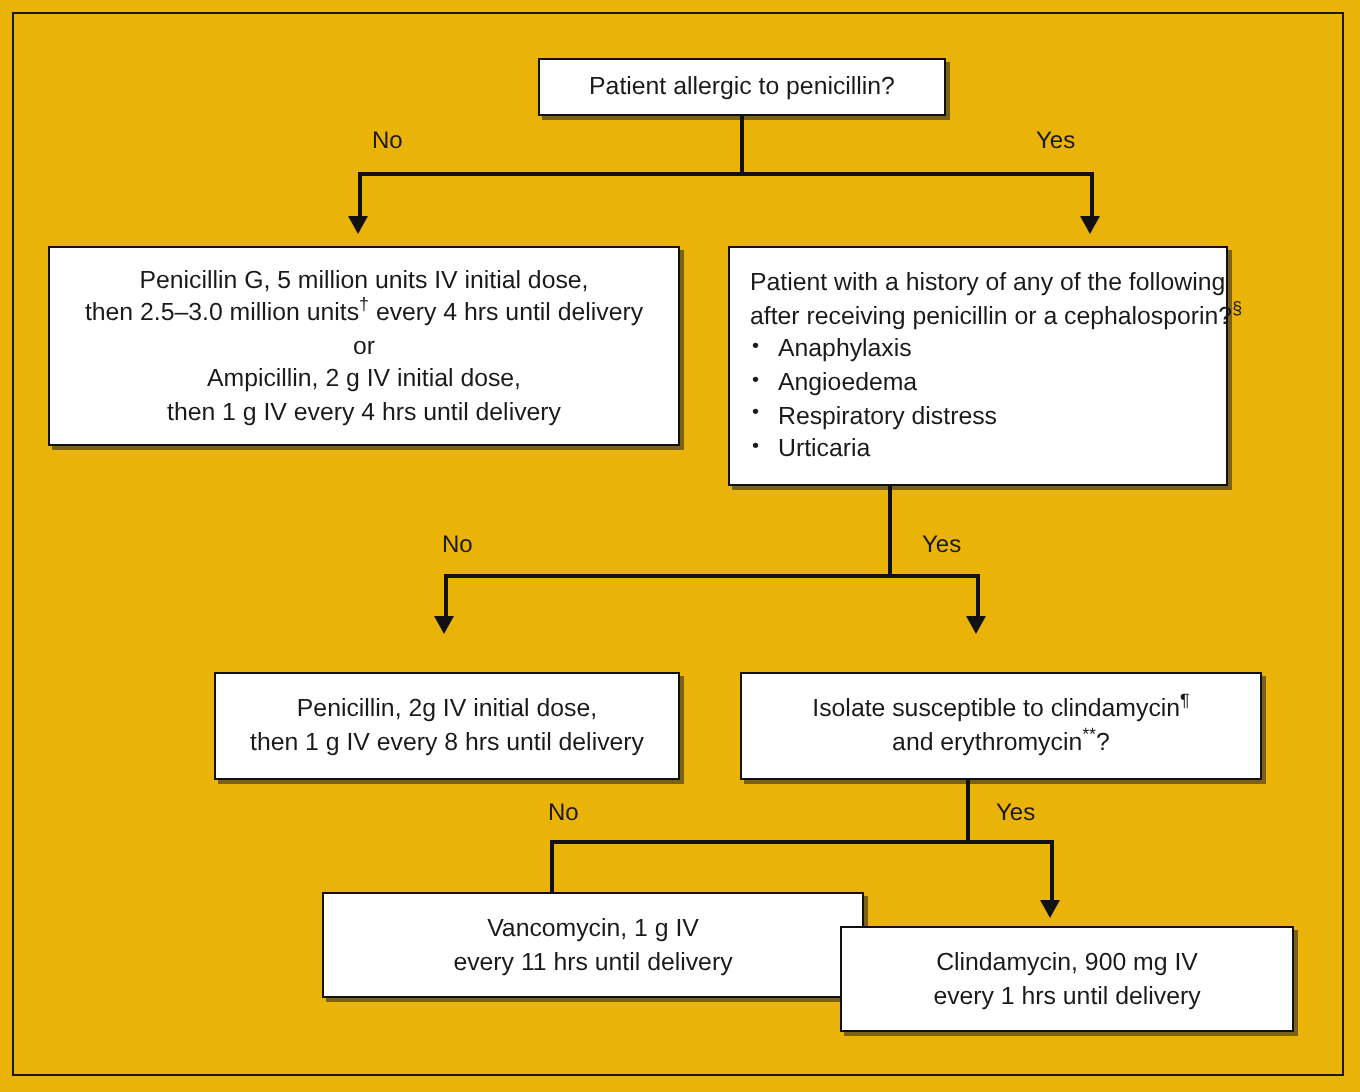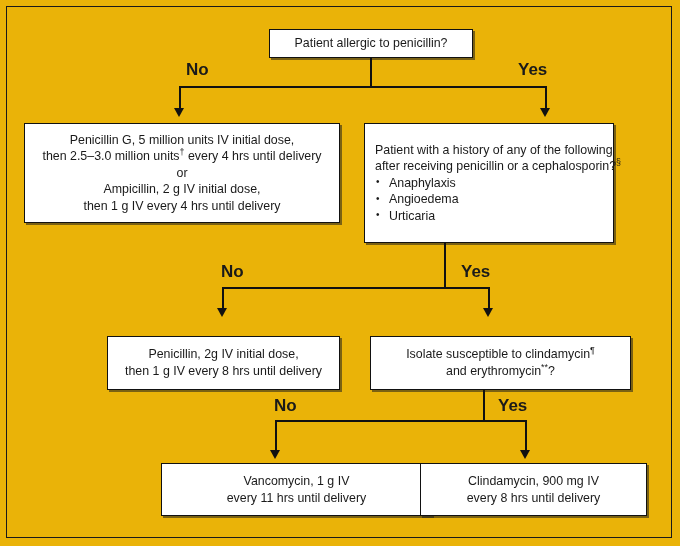--- a/index.html
+++ b/index.html
@@ -83,25 +83,24 @@
   .arrowhead {
     position: absolute;
     width: 0;
     height: 0;
     border-left: 5.8px solid transparent;
     border-right: 5.8px solid transparent;
     border-top: 9.5px solid #111111;
   }
   .edge-label {
     position: absolute;
-    font-size: 17px;
+    font-size: 12px;
     line-height: 14px;
     color: #1a1a1a;
     white-space: nowrap;
-    font-weight: bold;
   }
 </style>
 </head>
 <body>
 
 <div id="chart-root">
 
   <div class="outer-frame"></div>
 
   <div class="fc-box center" style="left:269px; top:29px; width:204px; height:29px;">
@@ -128,20 +127,21 @@
     <div class="fc-line">Ampicillin, 2 g IV initial dose,</div>
     <div class="fc-line">then 1 g IV every 4 hrs until delivery</div>
   </div>
 
   <div class="fc-box left" style="left:364px; top:123px; width:250px; height:120px;">
     <div class="fc-line">Patient with a history of any of the following</div>
     <div class="fc-line">after receiving penicillin or a cephalosporin?<sup>§</sup></div>
     <ul class="bullets">
       <li>Anaphylaxis</li>
       <li>Angioedema</li>
+      <li>Respiratory distress</li>
       <li>Urticaria</li>
     </ul>
   </div>
 
   <div class="vline" style="left:444px; top:243px; height:46px;"></div>
   <div class="hline" style="left:222px; top:287px; width:268px;"></div>
   <div class="vline" style="left:222px; top:287px; height:23px;"></div>
   <div class="arrowhead" style="left:217.2px; top:308px;"></div>
   <div class="vline" style="left:488px; top:287px; height:23px;"></div>
   <div class="arrowhead" style="left:483.2px; top:308px;"></div>
@@ -162,23 +162,23 @@
   <div class="vline" style="left:483px; top:390px; height:32px;"></div>
   <div class="hline" style="left:275px; top:420px; width:252px;"></div>
   <div class="vline" style="left:275px; top:420px; height:32px;"></div>
   <div class="arrowhead" style="left:270.2px; top:450px;"></div>
   <div class="vline" style="left:525px; top:420px; height:32px;"></div>
   <div class="arrowhead" style="left:520.2px; top:450px;"></div>
 
   <div class="edge-label" style="left:274px; top:399px;">No</div>
   <div class="edge-label" style="left:498px; top:399px;">Yes</div>
 
-  <div class="fc-box center" style="left:161px; top:463px; width:271px; height:53px;">
+  <div class="fc-box center" style="left:161px; top:446px; width:271px; height:53px;">
     <div class="fc-line">Vancomycin, 1 g IV</div>
     <div class="fc-line">every 11 hrs until delivery</div>
   </div>
 
   <div class="fc-box center" style="left:420px; top:463px; width:227px; height:53px;">
     <div class="fc-line">Clindamycin, 900 mg IV</div>
-    <div class="fc-line">every 8 hrs until delivery</div>
+    <div class="fc-line">every 1 hrs until delivery</div>
   </div>
 
 </div>
 
 </body></html>

